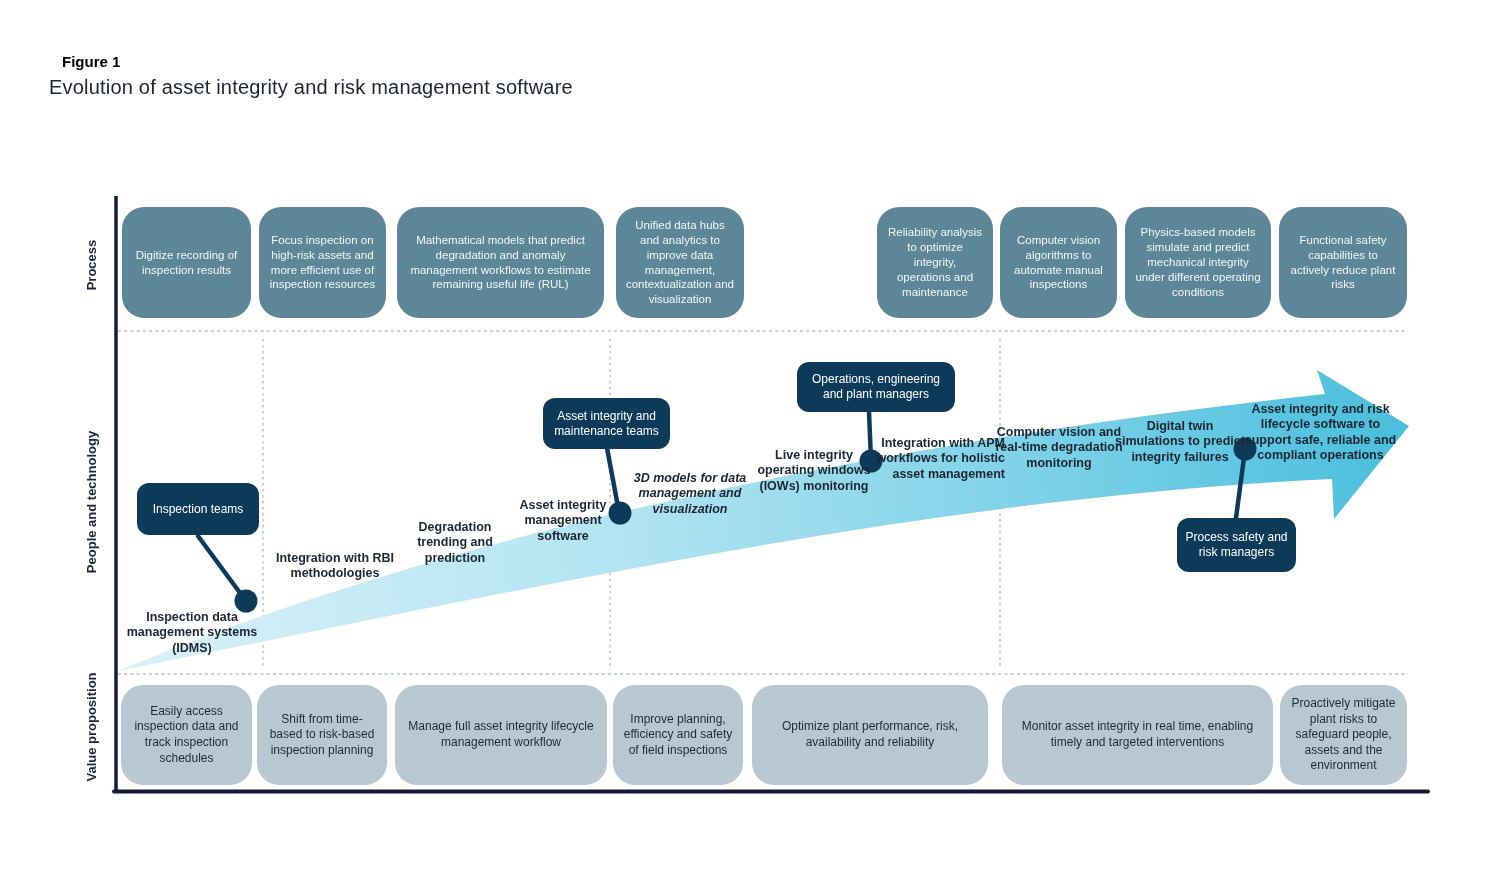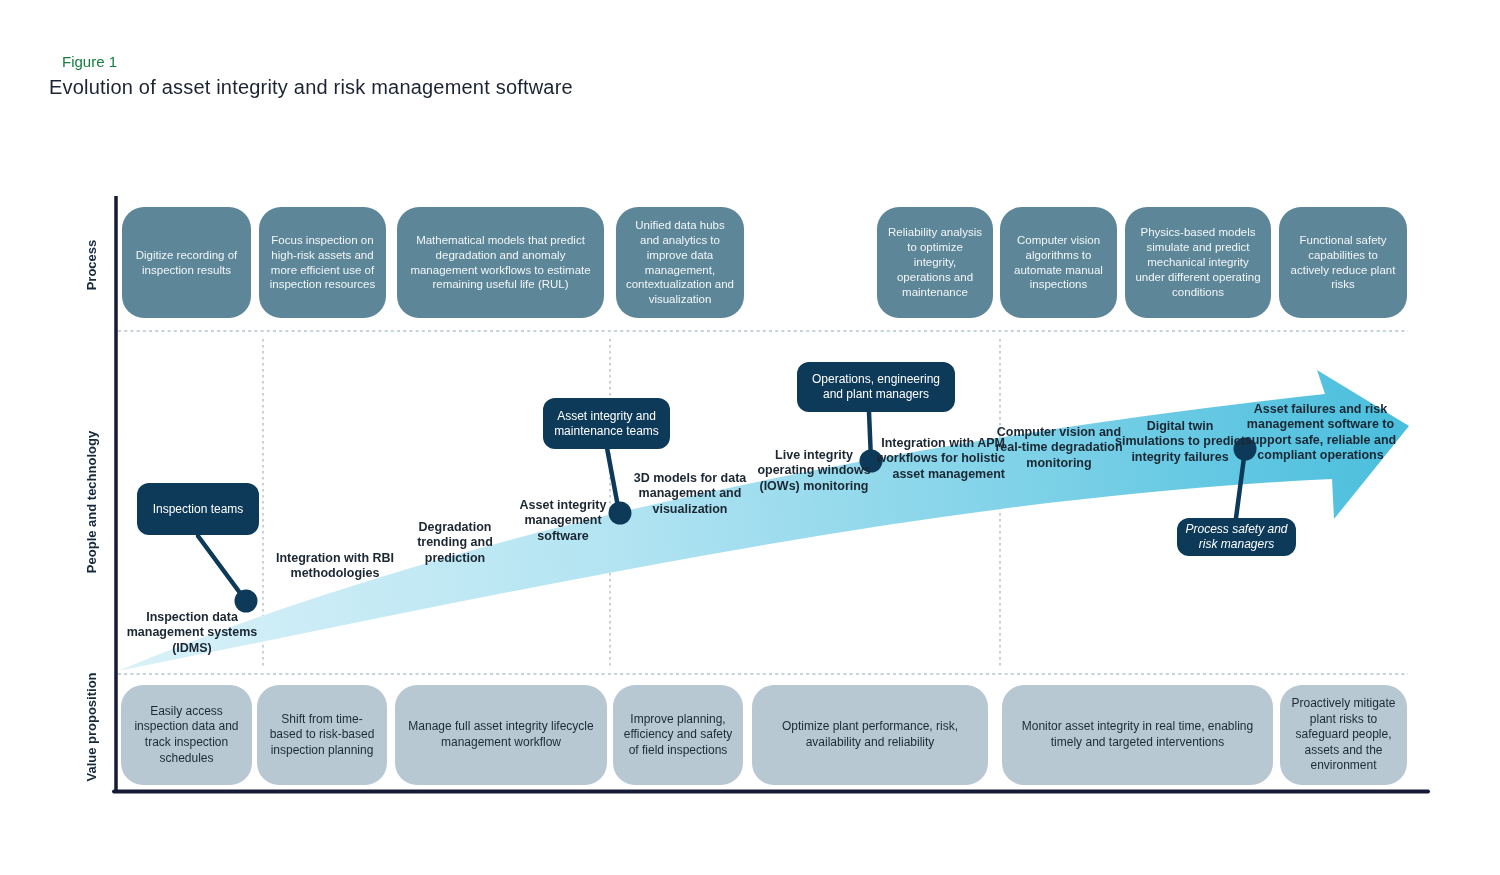--- a/index.html
+++ b/index.html
@@ -1,19 +1,19 @@
 <!DOCTYPE html>
 <html><head>
 <meta charset="utf-8">
 <style>
   html,body{margin:0;padding:0;background:#ffffff;}
   body{font-family:"Liberation Sans",sans-serif;-webkit-font-smoothing:antialiased;}
   #stage{position:relative;width:1500px;height:875px;background:#ffffff;overflow:hidden;}
 
-  .fig-label{position:absolute;left:62px;top:53px;font-size:15px;font-weight:400;color:#15803d;text-align:center;}
+  .fig-label{position:absolute;left:62px;top:53px;font-size:15px;font-weight:700;color:#000000;text-align:center;}
   .fig-title{position:absolute;left:49px;top:76px;font-size:20px;font-weight:500;color:#1c2433;letter-spacing:.2px;}
 
   .row-label{position:absolute;font-size:13px;font-weight:700;color:#16293a;
     transform:translate(-50%,-50%) rotate(-90deg);white-space:nowrap;}
 
   .pbox{position:absolute;top:207px;height:111px;background:#5d8699;border-radius:22px;
     color:#f2f7f8;font-size:11.5px;line-height:1.3;display:flex;align-items:center;justify-content:center;
     text-align:center;box-sizing:border-box;padding:6px 9px;}
   .vbox{position:absolute;top:685px;height:100px;background:#b7c8d2;border-radius:22px;
     color:#1d2a36;font-size:12px;line-height:1.3;display:flex;align-items:center;justify-content:center;
@@ -76,31 +76,31 @@
   <div class="pbox" style="left:616px;width:128px;">Unified data hubs and analytics to improve data management, contextualization and visualization</div>
   <div class="pbox" style="left:877px;width:116px;">Reliability analysis to optimize integrity, operations and maintenance</div>
   <div class="pbox" style="left:1125px;width:146px;">Physics-based models simulate and predict mechanical integrity under different operating conditions</div>
   <div class="pbox" style="left:1000px;width:117px;">Computer vision algorithms to automate manual inspections</div>
   <div class="pbox" style="left:1279px;width:128px;">Functional safety capabilities to actively reduce plant risks</div>
 
   <div class="milestone" style="left:110px;top:610px;width:164px;">Inspection data management systems (IDMS)</div>
   <div class="milestone" style="left:266px;top:551px;width:138px;">Integration with RBI methodologies</div>
   <div class="milestone" style="left:394px;top:520px;width:122px;">Degradation trending and prediction</div>
   <div class="milestone" style="left:501px;top:498px;width:124px;">Asset integrity management software</div>
-  <div class="milestone" style="left:608px;top:471px;width:164px;">3D models for data management and visualization</div>
+  <div class="milestone" style="left:608px;top:471px;width:164px;font-style:italic;">3D models for data management and visualization</div>
   <div class="milestone" style="left:745px;top:448px;width:138px;">Live integrity operating windows (IOWs) monitoring</div>
   <div class="milestone" style="left:865px;top:436px;width:140px;text-align:right;">Integration with APM workflows for holistic asset management</div>
   <div class="milestone" style="left:987px;top:425px;width:144px;">Computer vision and real-time degradation monitoring</div>
   <div class="milestone" style="left:1115px;top:419px;width:130px;">Digital twin simulations to predict integrity failures</div>
-  <div class="milestone" style="left:1243px;top:402px;width:155px;">Asset failures and risk management software to support safe, reliable and compliant operations</div>
+  <div class="milestone" style="left:1243px;top:402px;width:155px;">Asset integrity and risk lifecycle software to support safe, reliable and compliant operations</div>
 
   <div class="callout" style="left:137px;top:483px;width:122px;height:52px;">Inspection teams</div>
   <div class="callout" style="left:543px;top:398px;width:127px;height:51px;">Asset integrity and maintenance teams</div>
   <div class="callout" style="left:797px;top:362px;width:158px;height:50px;">Operations, engineering and plant managers</div>
-  <div class="callout" style="left:1177px;top:518px;width:119px;height:38px;font-style:italic;">Process safety and risk managers</div>
+  <div class="callout" style="left:1177px;top:518px;width:119px;height:54px;">Process safety and risk managers</div>
 
   <div class="vbox" style="left:121px;width:131px;">Easily access inspection data and track inspection schedules</div>
   <div class="vbox" style="left:257px;width:130px;">Shift from time-based to risk-based inspection planning</div>
   <div class="vbox" style="left:395px;width:212px;">Manage full asset integrity lifecycle management workflow</div>
   <div class="vbox" style="left:613px;width:130px;">Improve planning, efficiency and safety of field inspections</div>
   <div class="vbox" style="left:752px;width:236px;">Optimize plant performance, risk, availability and reliability</div>
   <div class="vbox" style="left:1002px;width:271px;">Monitor asset integrity in real time, enabling timely and targeted interventions</div>
   <div class="vbox" style="left:1280px;width:127px;">Proactively mitigate plant risks to safeguard people, assets and the environment</div>
 
 </div>

